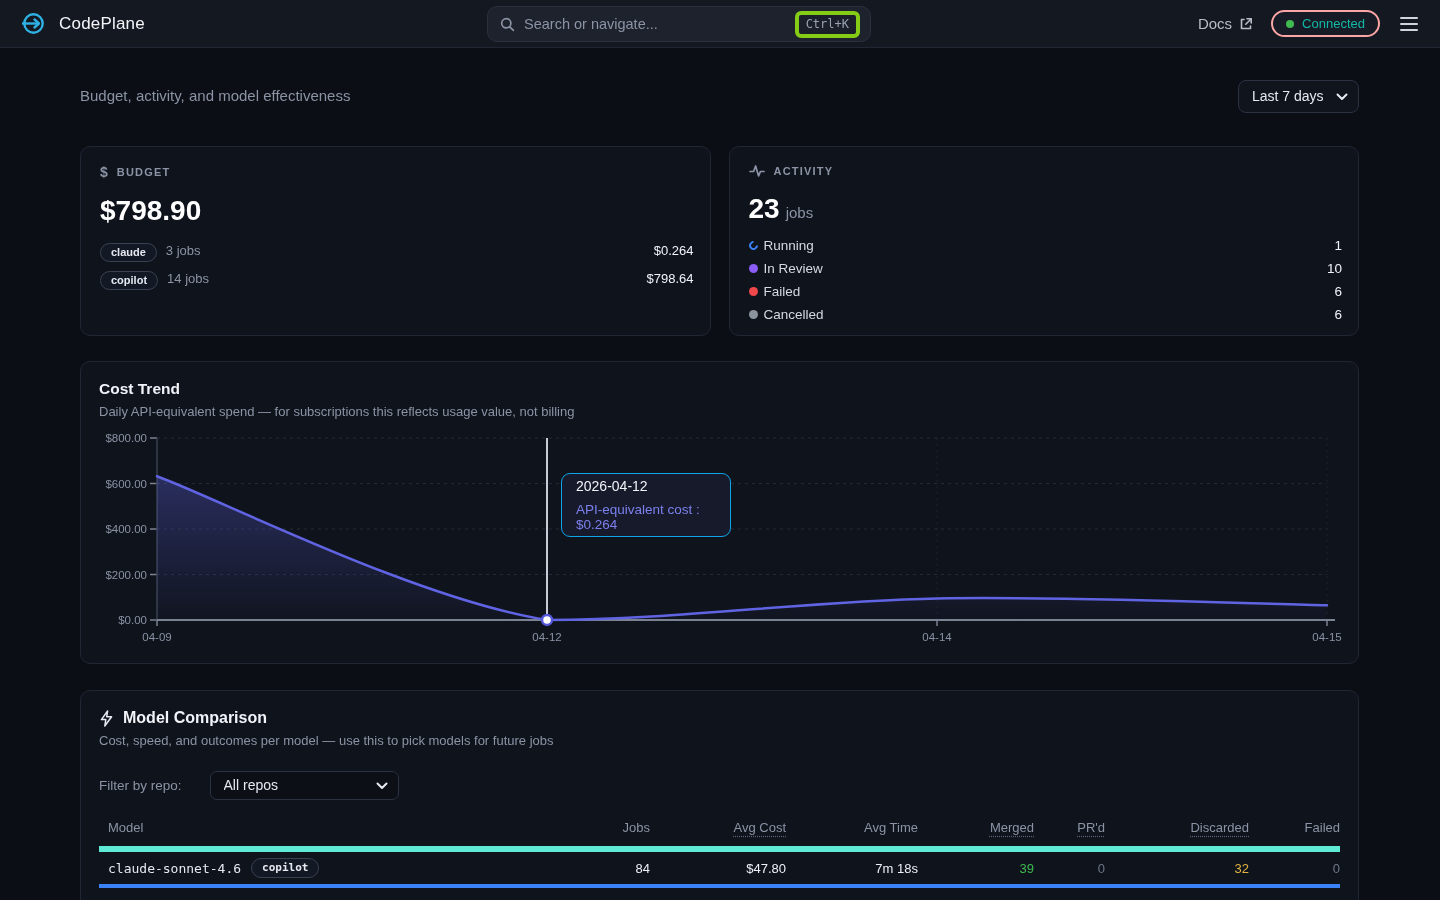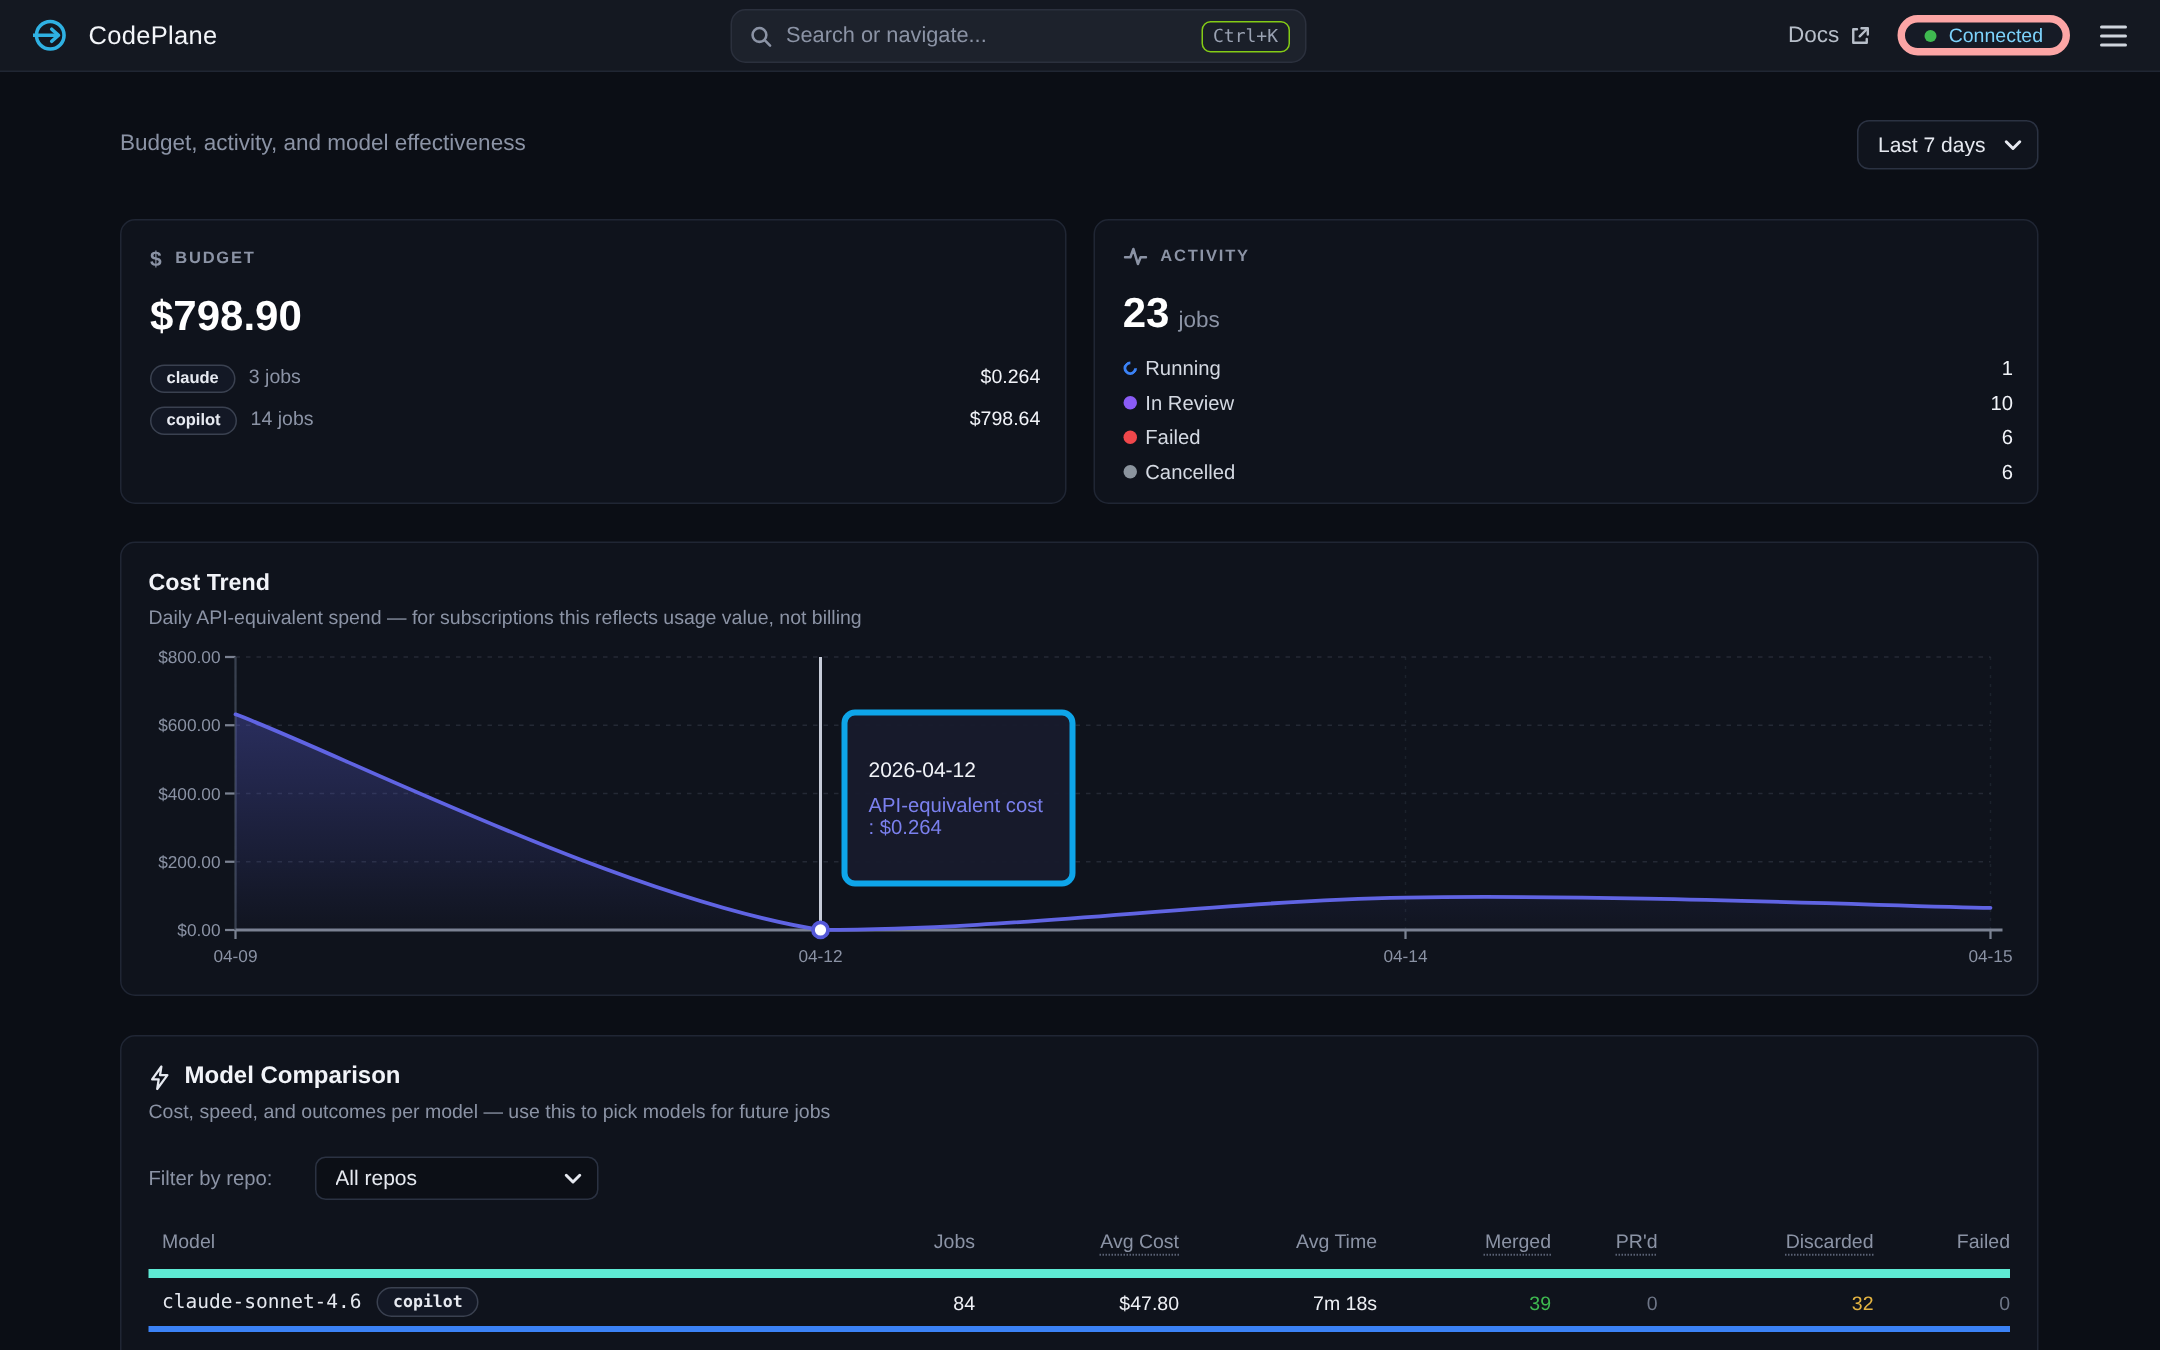--- a/index.html
+++ b/index.html
@@ -22,28 +22,28 @@
     background:#1d222c; border:1px solid #2b303d; border-radius:10px;
     display:flex; align-items:center; padding:0 10px 0 12px; gap:9px;
   }
   .searchbox input {
     flex:1; background:transparent; border:none; outline:none;
     color:#dfe3ea; font-size:14.5px; font-family:"Liberation Sans",sans-serif;
   }
   .searchbox input::placeholder { color:#8b93a5; }
   .kbd {
     font-family:"DejaVu Sans Mono", monospace; font-size:12px; color:#9aa2b2;
-    border:1px solid #84cc16; border-radius:6px; padding:2px 7px 3px; background:#1a1f29;
+    border:4px solid #84cc16; border-radius:6px; padding:2px 7px 3px; background:#1a1f29;
   }
   .nav-right { margin-left:auto; display:flex; align-items:center; gap:18px; }
   .docs-link { display:flex; align-items:center; gap:7px; color:#b7bec9; font-size:15px; cursor:pointer; }
   .conn-pill {
     display:flex; align-items:center; gap:8px; height:27px; padding:0 13px;
-    border:5px solid #fca5a5; border-radius:999px; background:#161b26;
-    color:#7dd3fc; font-size:13px;
+    border:2px solid #fca5a5; border-radius:999px; background:#161b26;
+    color:#14b8a6; font-size:13px;
   }
   .conn-dot { width:8px; height:8px; border-radius:50%; background:#3fb950; }
   .hamburger { display:flex; flex-direction:column; gap:4px; cursor:pointer; padding:4px 2px; }
   .hamburger span { display:block; width:18px; height:2px; background:#cfd4dd; border-radius:2px; }
 
   
   .page { padding:32px 81px 0 80px; }
   .page-head { display:flex; justify-content:space-between; align-items:flex-start; }
   .page-title { display:flex; align-items:center; gap:11px; font-size:23px; font-weight:700; color:#f3f5f9; }
   .page-sub { margin-top:7px; color:#8b93a5; font-size:15px; }
@@ -98,23 +98,23 @@
   .chart-wrap svg text { font-family:"Liberation Sans",sans-serif; font-size:11.5px; fill:#8a92a4; }
   .grid   { stroke:rgba(148,163,184,0.16); stroke-dasharray:3 4; }
   .vgrid  { stroke:rgba(148,163,184,0.10); stroke-dasharray:2 4; }
   .tick   { stroke:#7b8292; stroke-width:1.5; }
   .axis-y { stroke:#39404f; stroke-width:1.5; }
   .axis-x { stroke:#7b8292; stroke-width:2; }
   .series-line { fill:none; stroke:#6064e3; stroke-width:2.5; stroke-linecap:round; }
   .crosshair { stroke:#c7ccd8; stroke-width:2; }
   .marker { fill:#ffffff; stroke:#5458d8; stroke-width:2.5; }
   .chart-tooltip {
-    position:absolute; left:462px; top:42px; width:156px;
-    background:rgba(24,27,44,0.97); border:4px solid #0ea5e9; border-radius:9px;
-    padding:28px 14px; pointer-events:none;
+    position:absolute; left:462px; top:42px; width:170px;
+    background:rgba(24,27,44,0.97); border:1px solid #0ea5e9; border-radius:9px;
+    padding:4px 14px; pointer-events:none;
   }
   .tt-date { color:#f1f3f8; font-size:14px; }
   .tt-val  { margin-top:8px; color:#7b80ee; font-size:13.5px; }
 
   
   .model-card { margin-top:26px; padding:18px 18px 0; height:400px; }
   .model-head { display:flex; align-items:center; gap:9px; }
   .filter-row { margin-top:23px; display:flex; align-items:center; gap:11px; }
   .filter-label { color:#8b93a5; font-size:13.5px; }
   .filter-row select { width:189px; padding:5px 34px 6px 13px; background:#0c0f16; font-size:14px; font-weight:500; border-radius:7px;}

